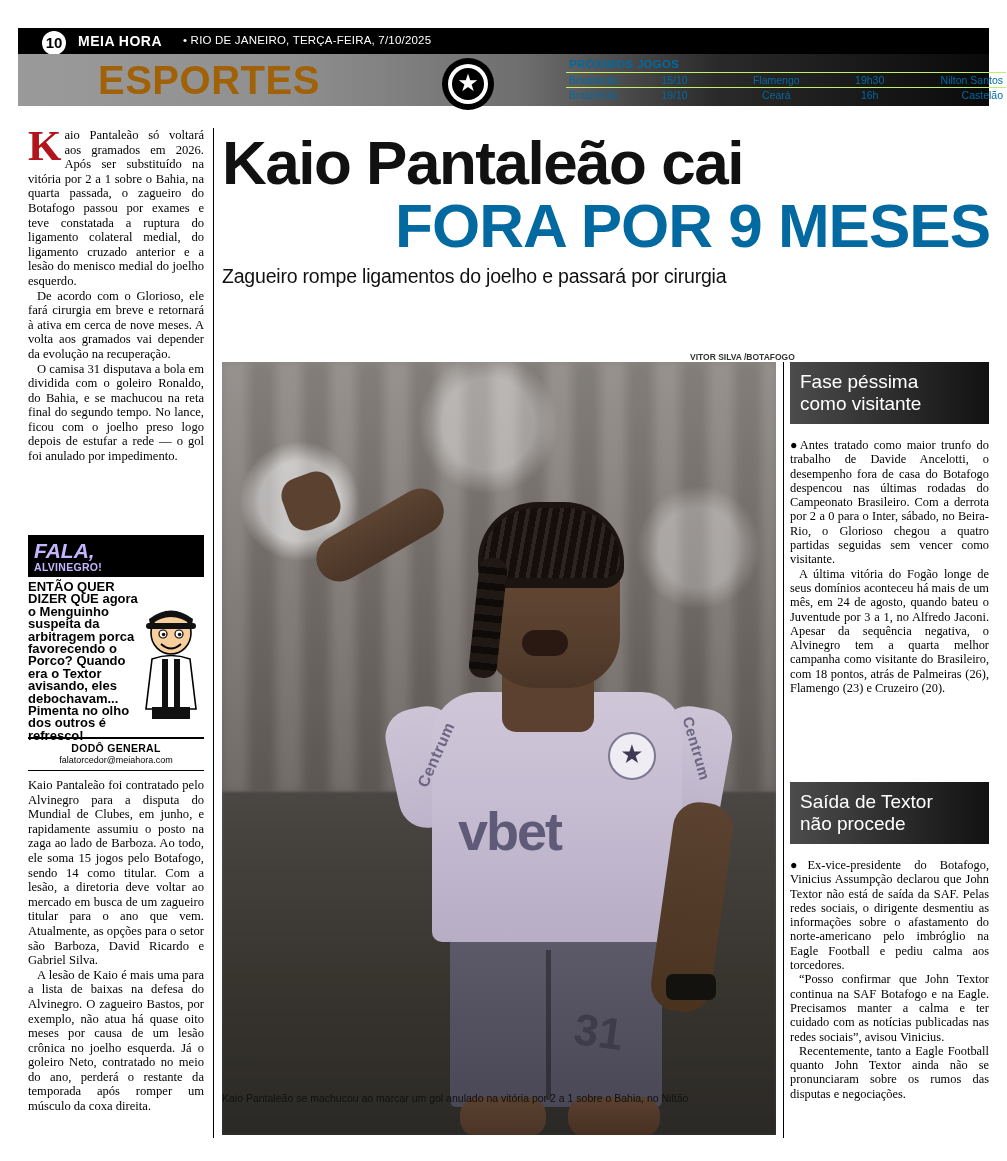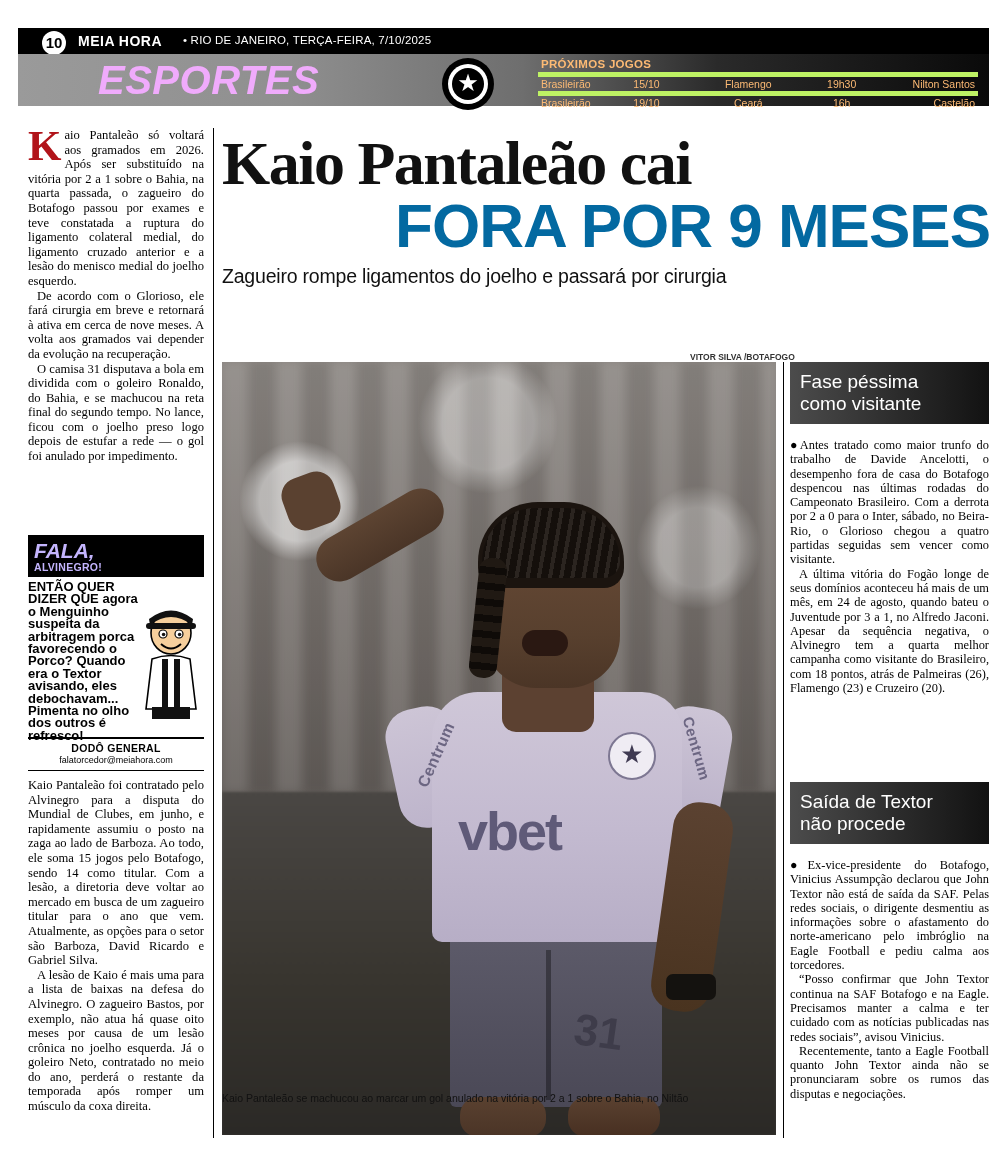--- a/index.html
+++ b/index.html
@@ -33,47 +33,47 @@
   .mh-date{
     position:absolute;left:165px;top:6px;font-family:"Liberation Sans",sans-serif;
     font-size:11.5px;letter-spacing:.2px;
   }
   .mh-band{
     position:absolute;left:0;top:26px;width:971px;height:52px;
     background:linear-gradient(90deg,#9a9a9a 0%,#8f8f8f 28%,#6e6e6e 52%,#2a2a2a 72%,#0a0a0a 100%);
   }
   .mh-esportes{
     position:absolute;left:80px;top:30px;
-    font-family:"Liberation Sans",sans-serif;font-style:italic;font-weight:bold;
-    font-size:40px;color:#f0abfc;letter-spacing:.5px;
+    font-family:"Liberation Sans",sans-serif;font-weight:bold;
+    font-size:40px;color:#a16207;letter-spacing:.5px;
   }
   .mh-crest{
     position:absolute;left:424px;top:30px;width:52px;height:52px;
     background:#000;border-radius:50%;
   }
   .mh-crest .ring{
     position:absolute;left:6px;top:6px;width:40px;height:40px;border-radius:50%;
     background:#fff;
   }
   .mh-crest .inner{
     position:absolute;left:10px;top:10px;width:32px;height:32px;border-radius:50%;
     background:#000;
   }
   .mh-crest .star{
     position:absolute;left:13px;top:12px;width:26px;height:26px;color:#fff;
     font-size:24px;line-height:26px;text-align:center;
   }
   .nextgames{
-    position:absolute;left:520px;top:30px;width:440px;height:48px;color:#fdba74;
+    position:absolute;left:548px;top:30px;width:440px;height:48px;color:#0369a1;
     font-family:"Liberation Sans",sans-serif;
   }
   .ng-title{font-size:11.5px;font-weight:bold;letter-spacing:.3px;padding-left:3px;}
   .ng-table{width:440px;border-collapse:collapse;margin-top:2px;}
   .ng-table td{font-size:10.5px;padding:1px 3px;white-space:nowrap;}
-  .ng-row{border-top:5px solid #bef264;}
+  .ng-row{border-top:1px solid #bef264;}
   .ng-c1{width:92px;}
   .ng-c2{width:58px;}
   .ng-c3{width:120px;text-align:center;}
   .ng-c4{width:70px;text-align:center;}
   .ng-c5{width:100px;text-align:right;padding-right:6px;}
 
   
   .col-left{position:absolute;left:28px;top:128px;width:176px;}
   .lead-text{
     font-size:12.6px;line-height:14.6px;text-align:justify;
@@ -113,21 +113,21 @@
   }
   .fala-rule2{height:1px;background:#000;margin-top:2px;}
 
   .col-left-2{position:absolute;left:28px;top:778px;width:176px;}
   .col-left-2 p{margin:0;text-indent:9px;font-size:12.6px;line-height:14.6px;text-align:justify;}
   .col-left-2 p.first{text-indent:0;}
 
   
   .headline{position:absolute;left:222px;top:132px;width:768px;}
   .hl1{
-    font-family:Liberation Serif, serif;font-weight:bold;font-size:62px;
+    font-family:Liberation Sans, sans-serif;font-weight:bold;font-size:62px;
     line-height:62px;letter-spacing:-1.5px;color:#111;
   }
   .hl2{
     font-family:"Liberation Sans",sans-serif;font-weight:bold;font-size:62px;
     line-height:64px;letter-spacing:-1px;color:#0369a1;text-align:right;
   }
   .sub{
     font-family:"Liberation Sans",sans-serif;font-size:19.5px;color:#111;
     padding-top:7px;letter-spacing:-.2px;
   }

